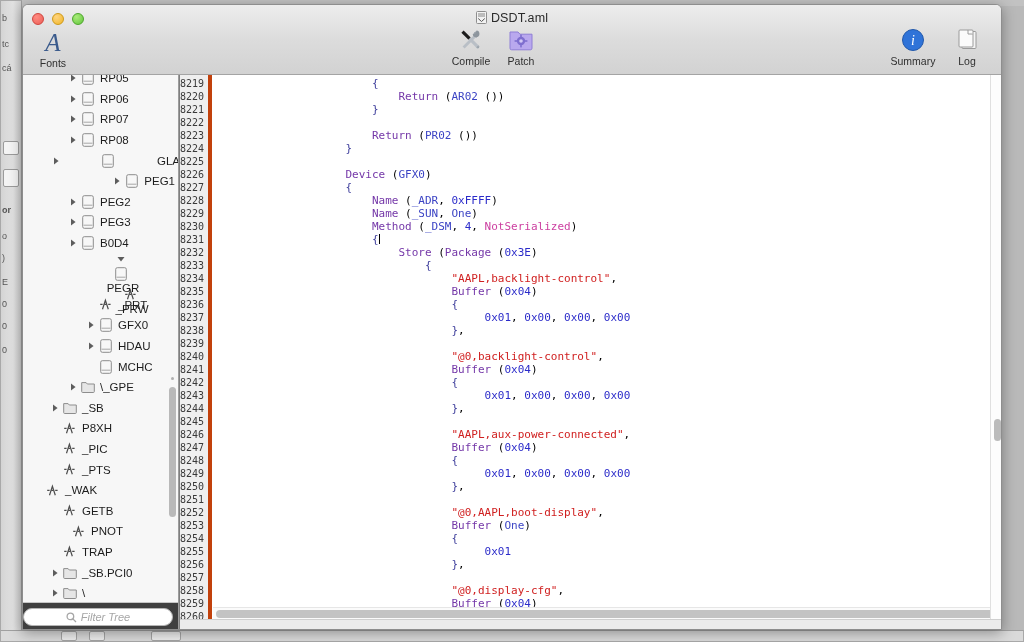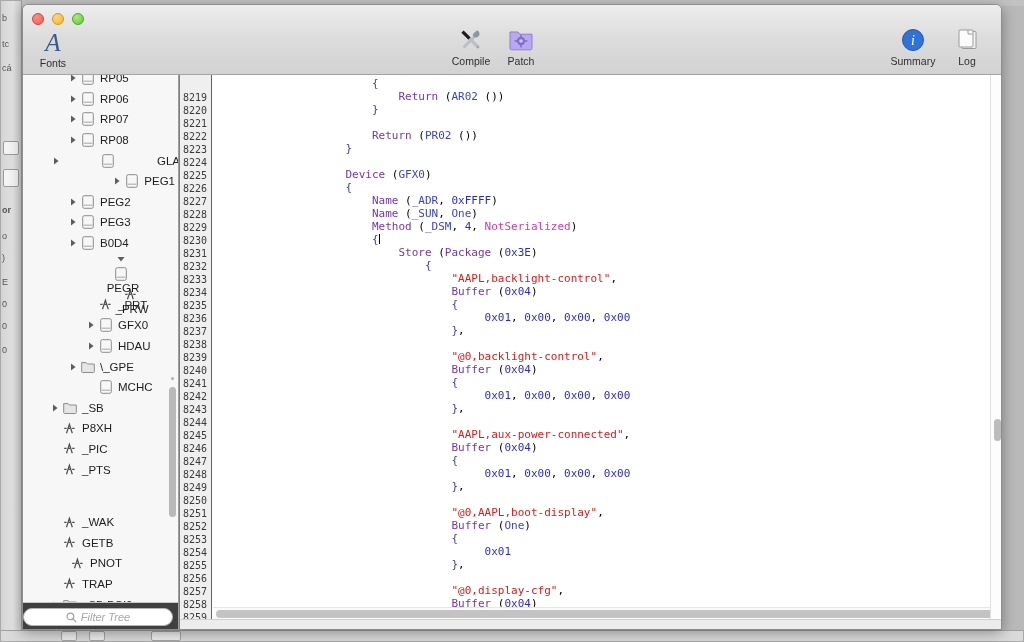--- a/index.html
+++ b/index.html
@@ -186,22 +186,22 @@
     position: relative;
     flex: 1; height: 556px;
     background: #ffffff;
     border-left: 1px solid #7f7f7f;
     overflow: hidden;
   }
   #gutter {
     position: absolute; left: 0; top: 0;
     width: 32px; height: 556px;
     background: #efefef;
-    border-right: 1px solid #c2410c;
-    padding-top: 16px;
+    border-right: 4px solid #c2410c;
+    padding-top: 2px;
   }
   #gutter .ln {
     height: 13px; line-height: 13px;
     text-align: right; padding-right: 4px;
     font-family: "DejaVu Sans Mono", monospace;
     font-size: 10px; color: #3a3a3a;
   }
   #code {
     position: absolute; left: 33px; top: 0;
     width: 918px; height: 556px;
@@ -282,20 +282,29 @@
 <div id="window">
 
   <div id="toolbar">
 
     <div id="traffic">
       <div class="light red"></div>
       <div class="light yellow"></div>
       <div class="light green"></div>
     </div>
 
+    <div id="win-title">
+      <span class="tdoc">
+        <svg width="11" height="13" viewBox="0 0 11 13">
+          <rect x="0.5" y="0.5" width="10" height="12" rx="1" fill="#f2f2f2" stroke="#8e8e8e"></rect>
+          <path d="M2 3 L9 3 M2 5 L9 5" stroke="#6d6d6d" stroke-width="0.8"></path>
+          <path d="M2.2 7.5 L5.5 10.5 L8.8 7.5" stroke="#555" stroke-width="1" fill="none"></path>
+        </svg>
+      </span><span>DSDT.aml</span>
+    </div>
 
     <div class="tb-item" id="tb-fonts">
       <div class="tb-icon">
           <span class="fa">A</span>
         </div>
       <div class="tb-label">Fonts</div>
     </div>
 
     <div class="tb-item" id="tb-compile">
       <div class="tb-icon">
@@ -558,42 +567,42 @@
                 </svg>
               </span>
               <span class="ticon">
                 <svg width="12" height="14" viewBox="0 0 12 14">
                   <rect x="0.7" y="0.7" width="10.6" height="12.6" rx="1.6" fill="#f7f7f7" stroke="#8d8d8d" stroke-width="1"></rect>
                   <line x1="1.6" y1="10.2" x2="10.4" y2="10.2" stroke="#9e9e9e" stroke-width="0.9"></line>
                 </svg>
               </span>
               <span class="tlabel">HDAU</span>
             </div>
+            <div class="row" style="padding-left: 62px;">
+              <span class="tw"></span>
+              <span class="ticon">
+                <svg width="12" height="14" viewBox="0 0 12 14">
+                  <rect x="0.7" y="0.7" width="10.6" height="12.6" rx="1.6" fill="#f7f7f7" stroke="#8d8d8d" stroke-width="1"></rect>
+                  <line x1="1.6" y1="10.2" x2="10.4" y2="10.2" stroke="#9e9e9e" stroke-width="0.9"></line>
+                </svg>
+              </span>
+              <span class="tlabel">MCHC</span>
+            </div>
             <div class="row" style="padding-left: 44px;">
               <span class="tw">
                 <svg width="8" height="8" viewBox="0 0 8 8">
                   <path d="M2 0.5 L6.6 4 L2 7.5 Z" fill="#5d5d5d"></path>
                 </svg>
               </span>
               <span class="ticon">
                 <svg width="14" height="12" viewBox="0 0 14 12">
                   <path d="M0.7 1.6 h4.4 l1.2 1.4 h7 v7.6 a0.9 0.9 0 0 1 -0.9 0.9 H1.6 A0.9 0.9 0 0 1 0.7 10.6 z" fill="#e6e6e6" stroke="#8d8d8d" stroke-width="1"></path>
                 </svg>
               </span>
               <span class="tlabel">\_GPE</span>
-            </div>
-            <div class="row" style="padding-left: 62px;">
-              <span class="tw"></span>
-              <span class="ticon">
-                <svg width="12" height="14" viewBox="0 0 12 14">
-                  <rect x="0.7" y="0.7" width="10.6" height="12.6" rx="1.6" fill="#f7f7f7" stroke="#8d8d8d" stroke-width="1"></rect>
-                  <line x1="1.6" y1="10.2" x2="10.4" y2="10.2" stroke="#9e9e9e" stroke-width="0.9"></line>
-                </svg>
-              </span>
-              <span class="tlabel">MCHC</span>
             </div>
             <div class="row" style="padding-left: 26px;">
               <span class="tw">
                 <svg width="8" height="8" viewBox="0 0 8 8">
                   <path d="M2 0.5 L6.6 4 L2 7.5 Z" fill="#5d5d5d"></path>
                 </svg>
               </span>
               <span class="ticon">
                 <svg width="14" height="12" viewBox="0 0 14 12">
                   <path d="M0.7 1.6 h4.4 l1.2 1.4 h7 v7.6 a0.9 0.9 0 0 1 -0.9 0.9 H1.6 A0.9 0.9 0 0 1 0.7 10.6 z" fill="#e6e6e6" stroke="#8d8d8d" stroke-width="1"></path>
@@ -624,41 +633,41 @@
             <div class="row" style="padding-left: 26px;">
               <span class="tw"></span>
               <span class="ticon">
                 <svg width="15" height="13" viewBox="0 0 15 13">
                   <path d="M4.5 11.2 L7.4 2.2 L10.3 11.2" fill="none" stroke="#4d4d4d" stroke-width="1.2"></path>
                   <line x1="2.2" y1="6.4" x2="12.6" y2="6.4" stroke="#4d4d4d" stroke-width="1.2" stroke-dasharray="2.4 1.6"></line>
                 </svg>
               </span>
               <span class="tlabel">_PTS</span>
             </div>
-            <div class="row" style="padding-left: 26px; margin-top: 32px;">
+            <div class="row" style="padding-left: 9px;">
               <span class="tw"></span>
               <span class="ticon">
                 <svg width="15" height="13" viewBox="0 0 15 13">
                   <path d="M4.5 11.2 L7.4 2.2 L10.3 11.2" fill="none" stroke="#4d4d4d" stroke-width="1.2"></path>
                   <line x1="2.2" y1="6.4" x2="12.6" y2="6.4" stroke="#4d4d4d" stroke-width="1.2" stroke-dasharray="2.4 1.6"></line>
                 </svg>
               </span>
               <span class="tlabel">_WAK</span>
             </div>
             <div class="row" style="padding-left: 26px;">
               <span class="tw"></span>
               <span class="ticon">
                 <svg width="15" height="13" viewBox="0 0 15 13">
                   <path d="M4.5 11.2 L7.4 2.2 L10.3 11.2" fill="none" stroke="#4d4d4d" stroke-width="1.2"></path>
                   <line x1="2.2" y1="6.4" x2="12.6" y2="6.4" stroke="#4d4d4d" stroke-width="1.2" stroke-dasharray="2.4 1.6"></line>
                 </svg>
               </span>
               <span class="tlabel">GETB</span>
             </div>
-            <div class="row" style="padding-left: 34px;">
+            <div class="row" style="padding-left: 26px; margin-left: 9px;">
               <span class="tw"></span>
               <span class="ticon">
                 <svg width="15" height="13" viewBox="0 0 15 13">
                   <path d="M4.5 11.2 L7.4 2.2 L10.3 11.2" fill="none" stroke="#4d4d4d" stroke-width="1.2"></path>
                   <line x1="2.2" y1="6.4" x2="12.6" y2="6.4" stroke="#4d4d4d" stroke-width="1.2" stroke-dasharray="2.4 1.6"></line>
                 </svg>
               </span>
               <span class="tlabel">PNOT</span>
             </div>
             <div class="row" style="padding-left: 26px;">

